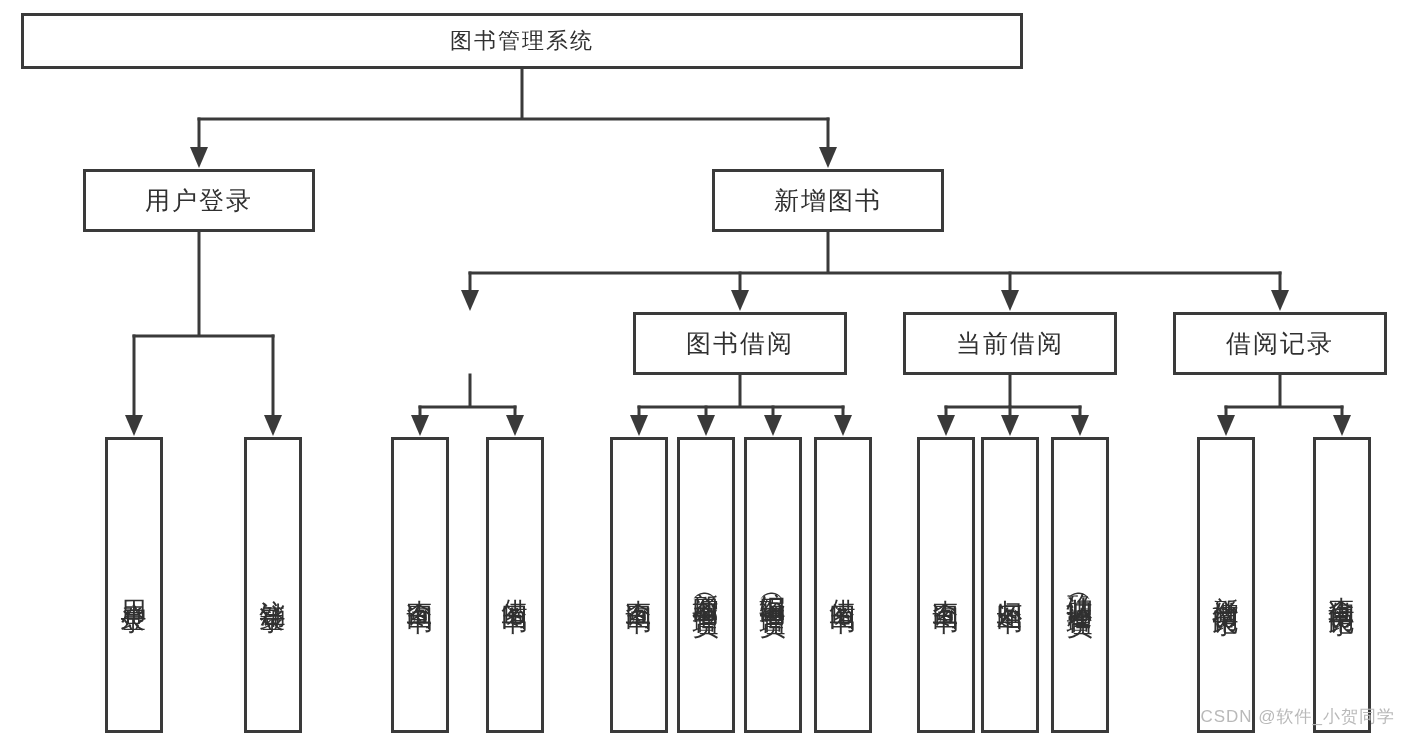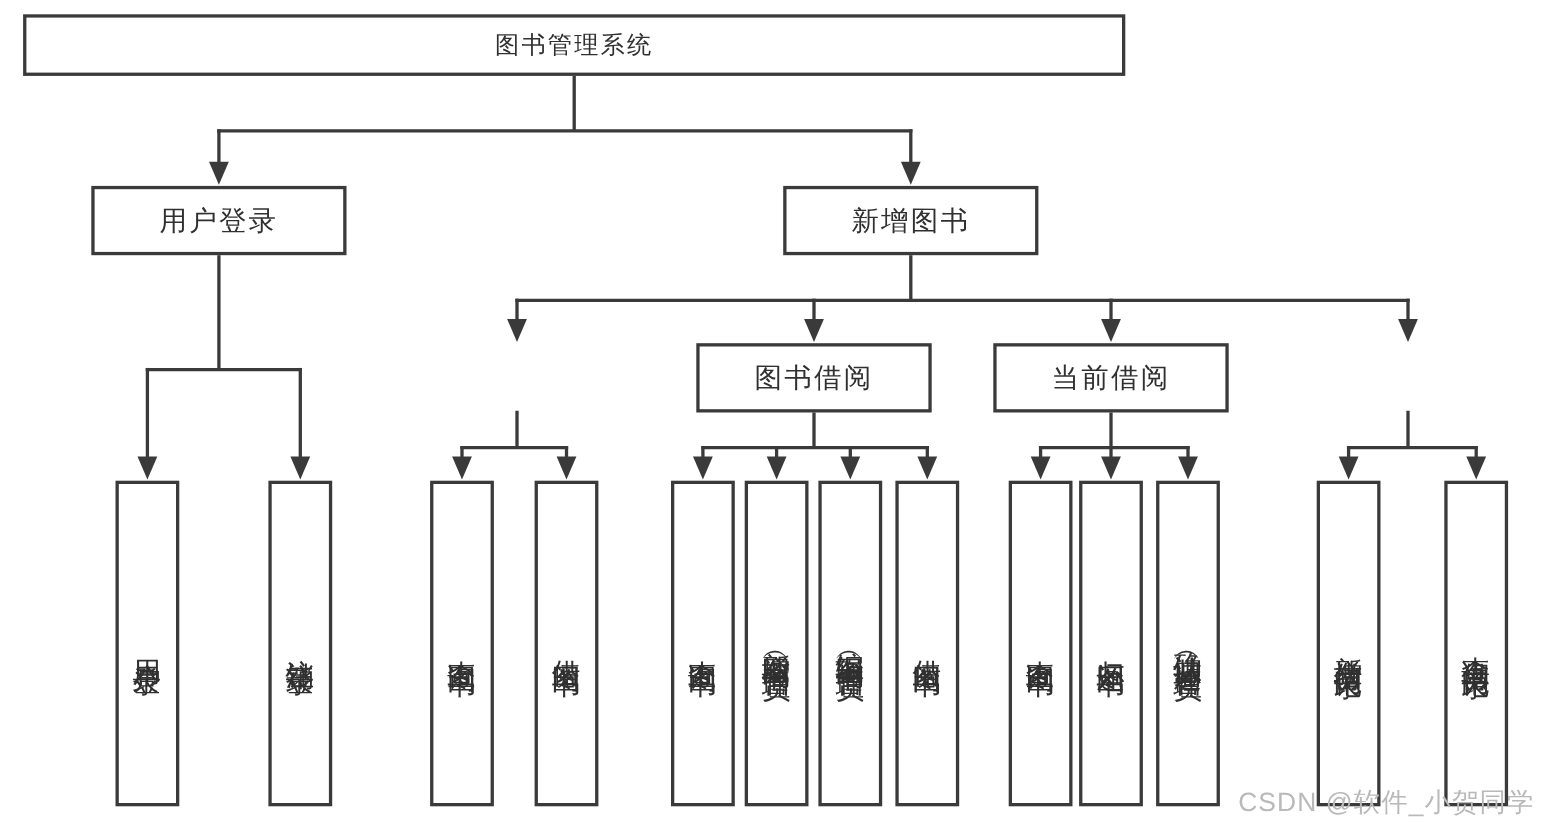--- a/index.html
+++ b/index.html
@@ -57,22 +57,22 @@
     writing-mode:vertical-rl;
     text-orientation:mixed;
     font-size:26px;
     letter-spacing:3px;
     line-height:1;
     white-space:nowrap;
   }
   .watermark{
     position:absolute;
     right:10px;
-    bottom:2px;
-    font-size:24px;
+    bottom:19px;
+    font-size:17px;
     color:var(--watermark);
     letter-spacing:1px;
     white-space:nowrap;
   }
 </style>
 </head>
 <body>
 
 <div class="canvas">
 
@@ -134,20 +134,23 @@
   <div class="box h-box" style="left:712px;top:169px;width:232px;height:63px">
     <span>新增图书</span>
   </div>
 
   <div class="box h-box" style="left:633px;top:312px;width:214px;height:63px">
     <span>图书借阅</span>
   </div>
   <div class="box h-box" style="left:903px;top:312px;width:214px;height:63px">
     <span>当前借阅</span>
   </div>
+  <div class="box h-box" style="left:1173px;top:312px;width:214px;height:63px">
+    <span>借阅记录</span>
+  </div>
 
   <div class="box v-box" style="left:105px;top:437px;width:58px;height:296px">
     <span>用户登录</span>
   </div>
   <div class="box v-box" style="left:244px;top:437px;width:58px;height:296px">
     <span>注销登录</span>
   </div>
 
   <div class="box v-box" style="left:391px;top:437px;width:58px;height:296px">
     <span>查询图书</span>

